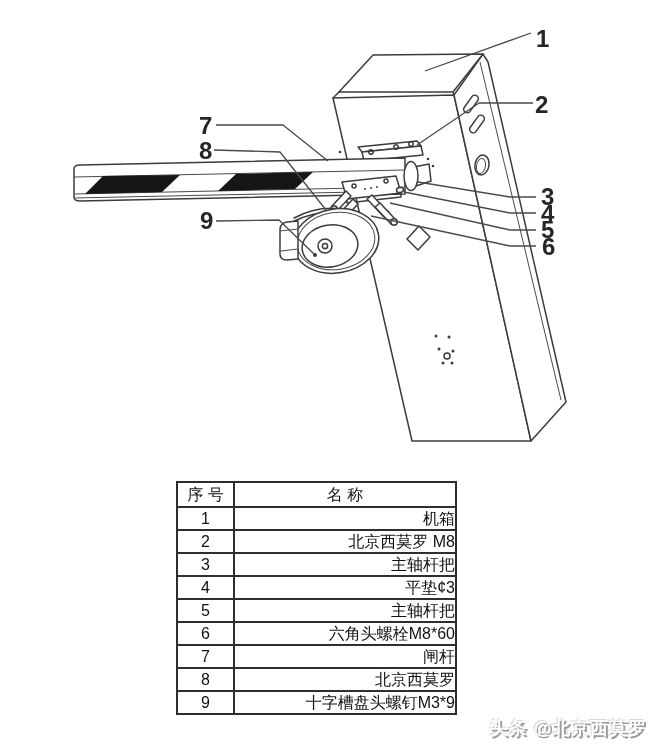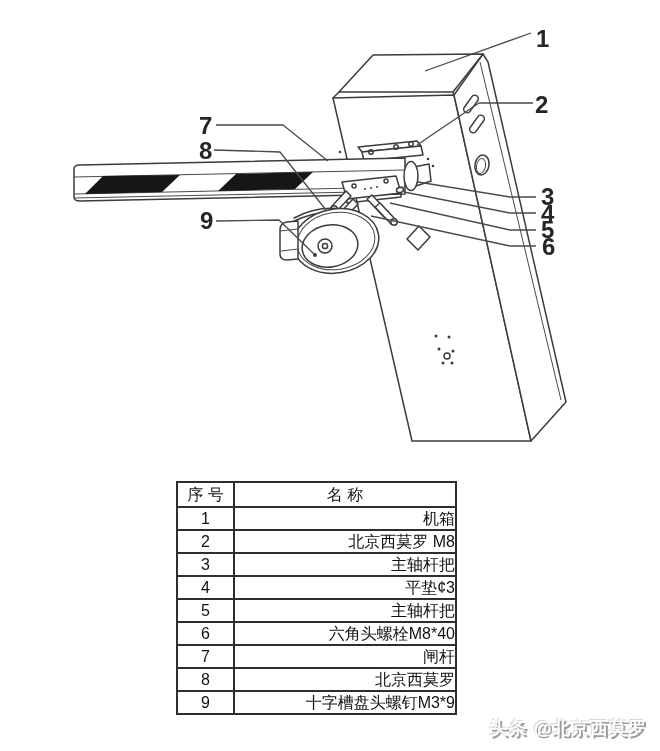--- a/index.html
+++ b/index.html
@@ -190,21 +190,21 @@
       <tr>
         <td class="cell-num">4</td>
         <td class="cell-name">平垫¢3</td>
       </tr>
       <tr>
         <td class="cell-num">5</td>
         <td class="cell-name">主轴杆把</td>
       </tr>
       <tr>
         <td class="cell-num">6</td>
-        <td class="cell-name">六角头螺栓M8*40</td>
+        <td class="cell-name">六角头螺栓M8*60</td>
       </tr>
       <tr>
         <td class="cell-num">7</td>
         <td class="cell-name">闸杆</td>
       </tr>
       <tr>
         <td class="cell-num">8</td>
         <td class="cell-name">北京西莫罗</td>
       </tr>
       <tr>

